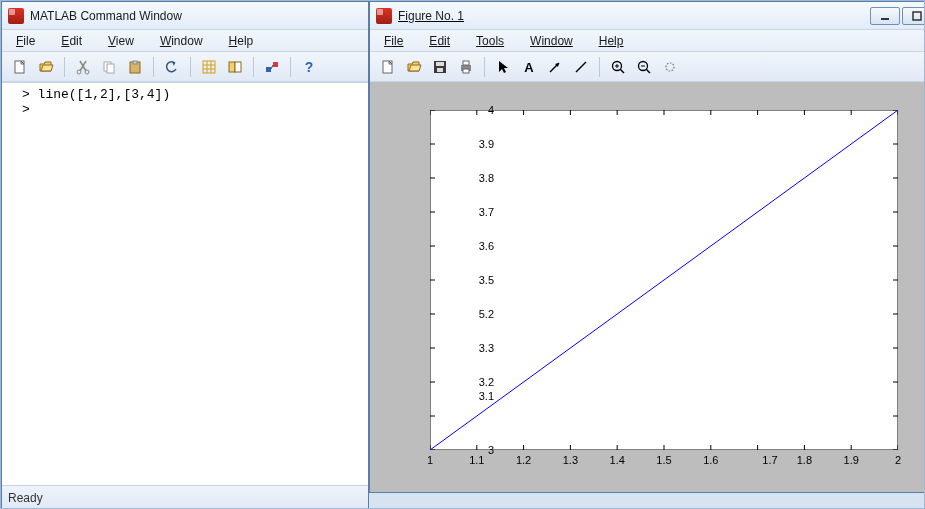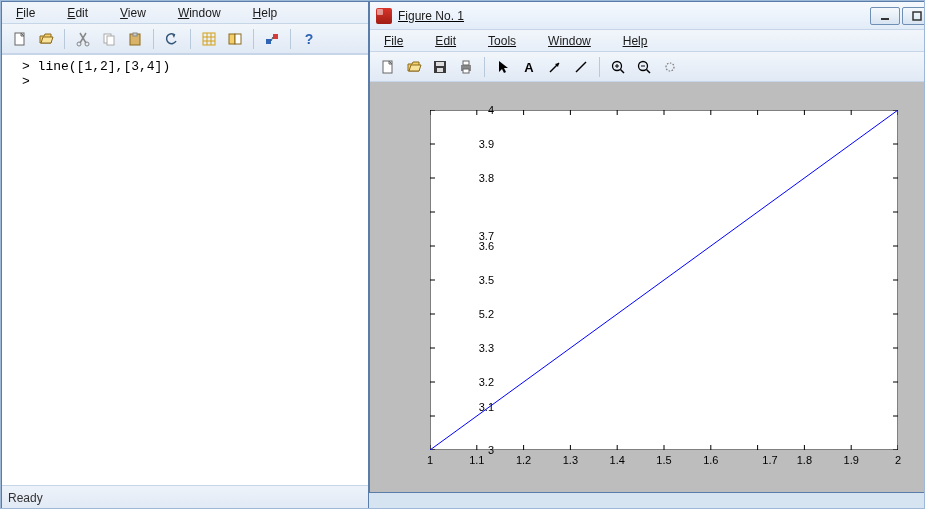--- a/index.html
+++ b/index.html
@@ -55,21 +55,21 @@
     display: flex; align-items: center; justify-content: center;
   }
   .winbtn.close { background: linear-gradient(#f3a0a0, #d64545); border-color: #b53535; }
   .winbtn svg { display: block; }
 
   .menubar {
     height: 22px;
     background: linear-gradient(#f2f6fb, #e6eef8);
     border-bottom: 1px solid #c6d5e8;
     display: flex; align-items: center;
-    padding: 0 6px; gap: 16px;
+    padding: 0 6px; gap: 10px;
   }
   .menubar .menuitem {
     padding: 2px 8px;
     color: #1a1a1a;
   }
   .menubar .menuitem .accel { text-decoration: underline; }
 
   .toolbar {
     height: 30px;
     background: linear-gradient(#f2f6fb, #e0e9f5);
@@ -131,20 +131,25 @@
     font-size: 11px;
     color: #000;
   }
   .ytick { right: 474px; text-align: right; width: 30px; transform: translateY(-50%); }
   .xtick { top: 372px; text-align: center; width: 30px; transform: translateX(-50%); }
 </style>
 </head>
 <body>
 
 <div id="cmdwin" class="window">
+  <div class="titlebar">
+    <span class="appicon"></span>
+    <span class="title">MATLAB Command Window</span>
+    <span class="spacer"></span>
+  </div>
 
   <div class="menubar">
     <span class="menuitem"><span class="accel">F</span><span></span><span>ile</span></span>
     <span class="menuitem"><span class="accel">E</span><span>dit</span></span>
     <span class="menuitem"><span class="accel">V</span><span>iew</span></span>
     <span class="menuitem"><span class="accel">W</span><span>indow</span></span>
     <span class="menuitem"><span class="accel">H</span><span>elp</span></span>
   </div>
 
   <div class="toolbar">
@@ -380,27 +385,27 @@
             <line x1="0" x2="5" y1="34.00000000000006" y2="34.00000000000006" stroke="#000"></line>
             <line x1="468" x2="463" y1="34.00000000000006" y2="34.00000000000006" stroke="#000"></line>
             <line x1="0" x2="5" y1="0" y2="0" stroke="#000"></line>
             <line x1="468" x2="463" y1="0" y2="0" stroke="#000"></line>
           </g>
         <polyline id="data-line" fill="none" stroke-width="1" points="0,340 468,0" stroke="#0000ff"></polyline>
       </svg>
     </div>
     <div id="ytick-labels">
         <div class="ytick" style="top: 368px;">3</div>
-        <div class="ytick" style="top: 325px;">3.1</div>
+        <div class="ytick" style="top: 314px;">3.1</div>
         <div class="ytick" style="top: 300px;">3.2</div>
         <div class="ytick" style="top: 266px;">3.3</div>
         <div class="ytick" style="top: 232px;">5.2</div>
         <div class="ytick" style="top: 198px;">3.5</div>
         <div class="ytick" style="top: 164px;">3.6</div>
-        <div class="ytick" style="top: 130px; margin-top: 24px;">3.7</div>
+        <div class="ytick" style="top: 130px;">3.7</div>
         <div class="ytick" style="top: 96px;">3.8</div>
         <div class="ytick" style="top: 62px;">3.9</div>
         <div class="ytick" style="top: 28px;">4</div>
       </div>
     <div id="xtick-labels">
         <div class="xtick" style="left: 60px;">1</div>
         <div class="xtick" style="left: 106.8px;">1.1</div>
         <div class="xtick" style="left: 153.6px;">1.2</div>
         <div class="xtick" style="left: 200.4px;">1.3</div>
         <div class="xtick" style="left: 247.2px;">1.4</div>

